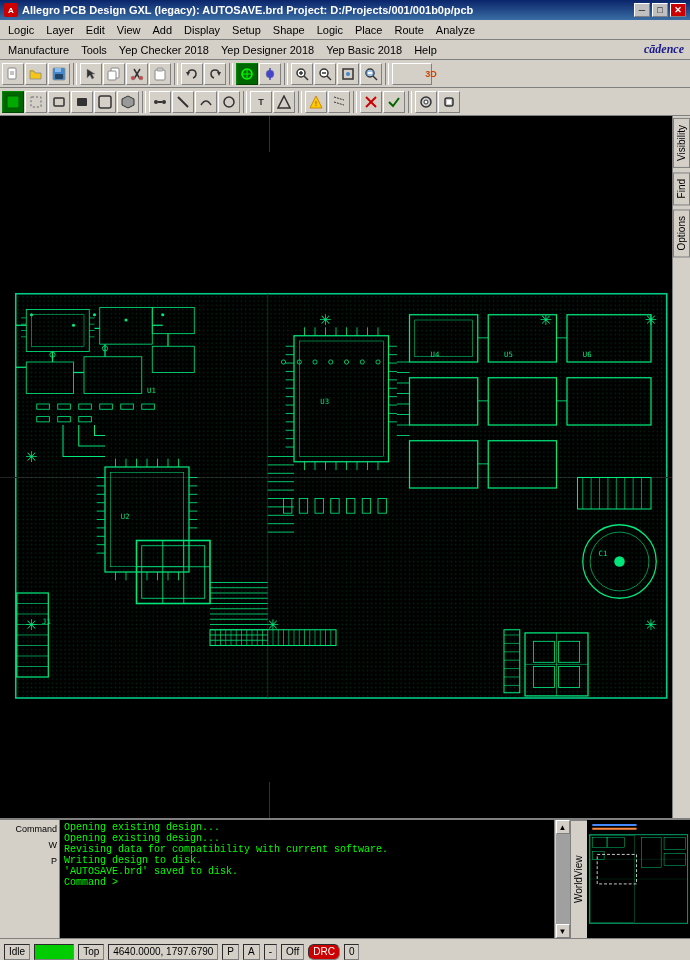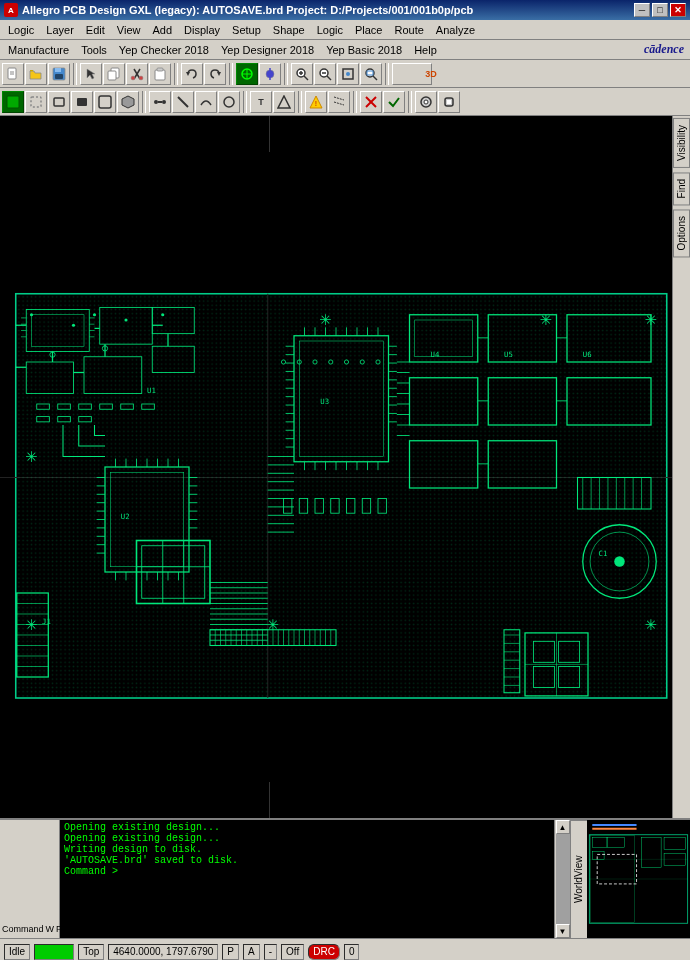--- a/index.html
+++ b/index.html
@@ -166,20 +166,21 @@
       background: #000;
       border-top: 2px solid #808080;
       display: flex;
       flex-direction: column;
     }
     #console-label-area {
       width: 60px;
       background: #d4d0c8;
       border-right: 1px solid #808080;
       display: flex;
+      flex-direction: column;
       align-items: flex-end;
       padding: 2px 2px;
       gap: 2px;
       font-size: 9px;
     }
     .console-label {
       font-size: 9px;
       color: #000;
       text-align: right;
       line-height: 14px;
@@ -890,20 +891,21 @@
 
     <div id="console-label-area">
       <span class="console-label">Command</span>
       <span class="console-label">W</span>
       <span class="console-label">P</span>
     </div>
 
     <div id="console-text">
       <div>Opening existing design...</div>
       <div>Opening existing design...</div>
+      <div>Revising data for compatibility with current software.</div>
       <div>Writing design to disk.</div>
       <div>'AUTOSAVE.brd' saved to disk.</div>
       <div>Command &gt;</div>
     </div>
 
     <div id="console-scrollbar">
       <div class="scroll-btn">▲</div>
       <div class="scroll-track"></div>
       <div class="scroll-btn">▼</div>
     </div>

